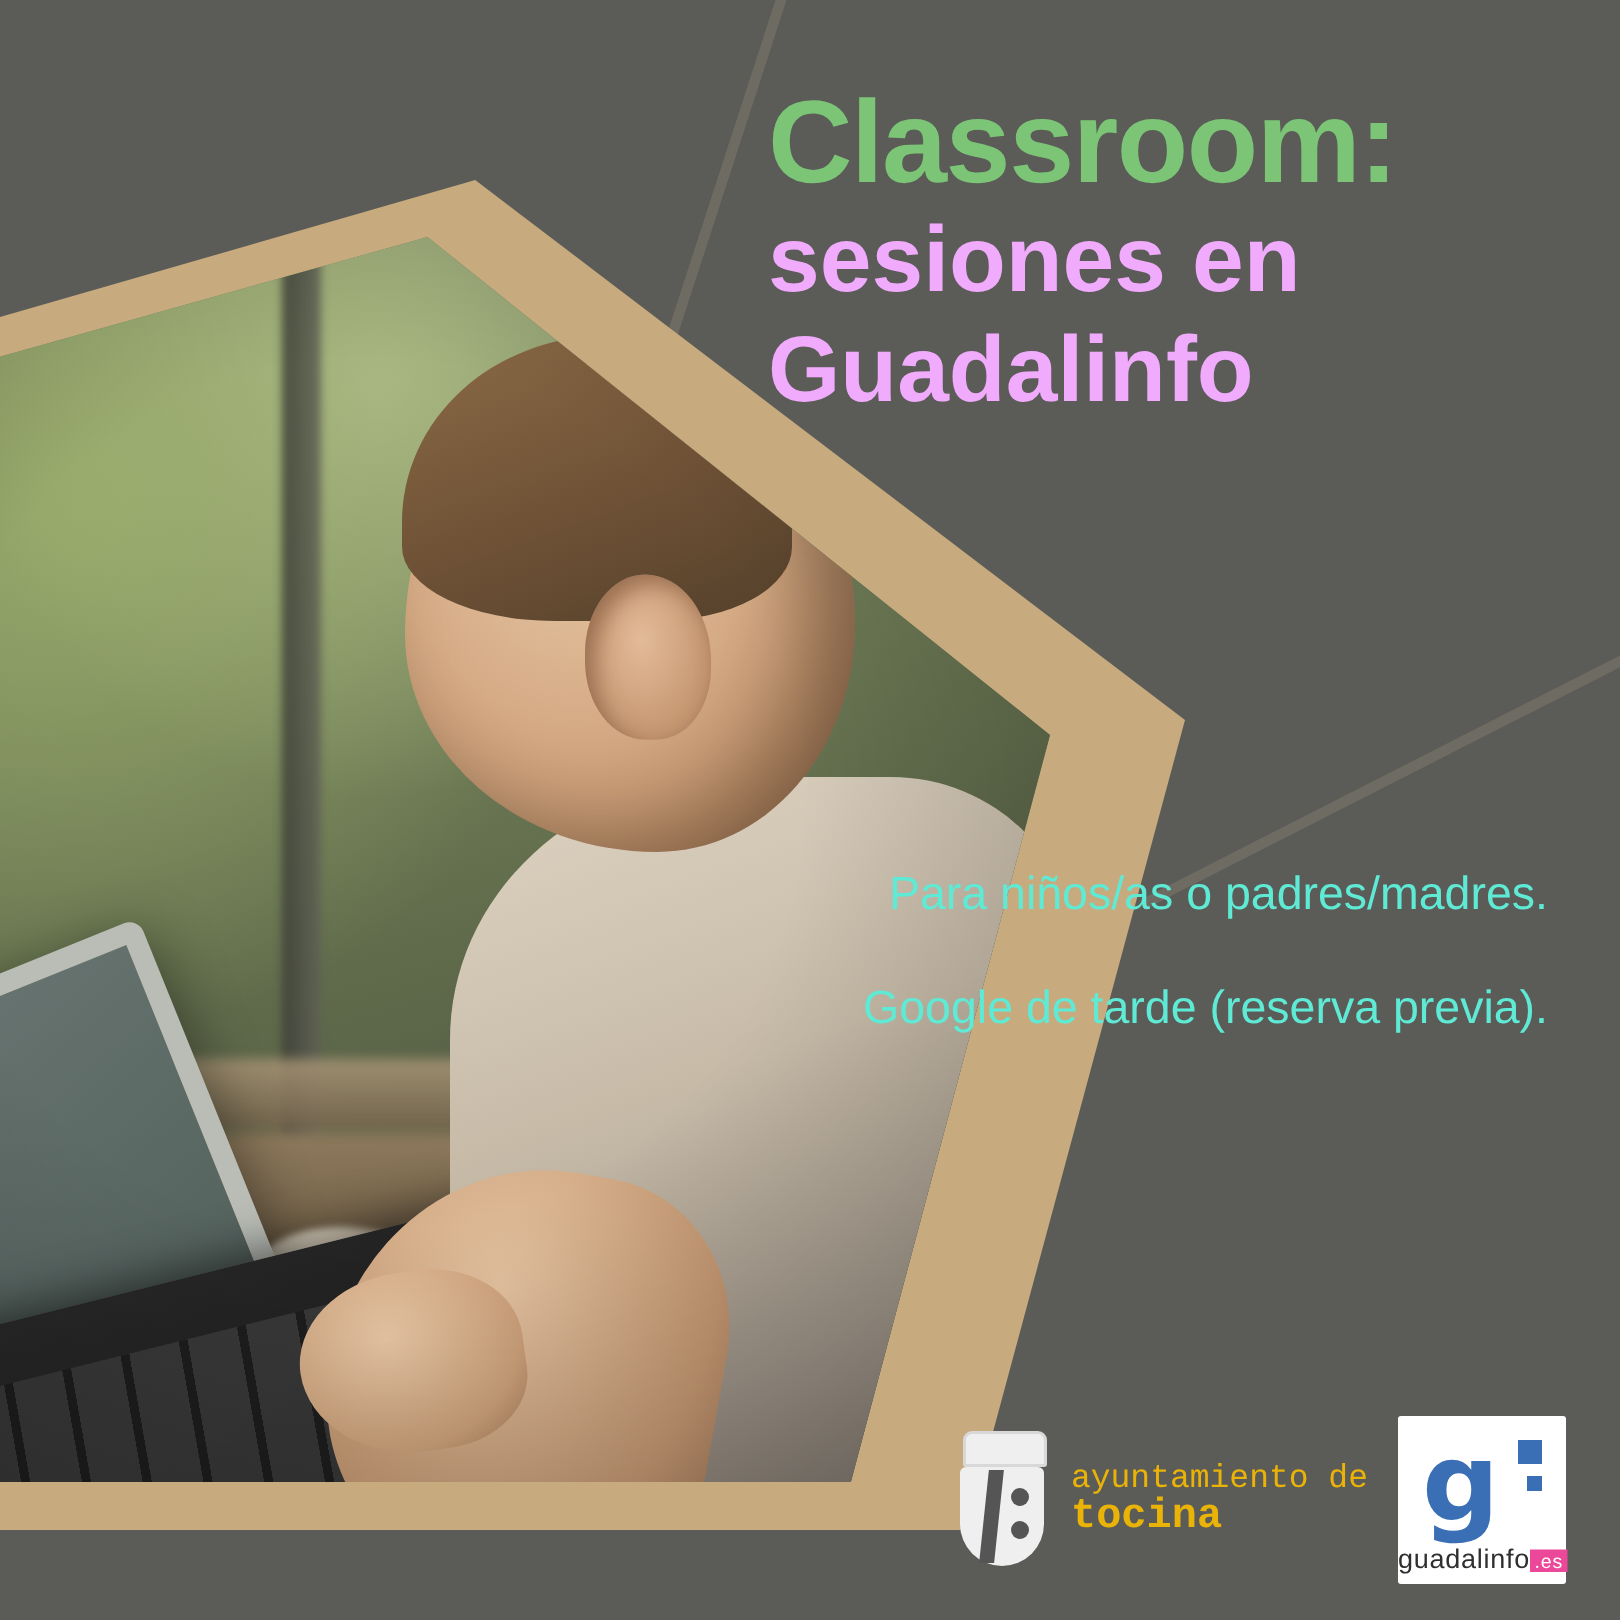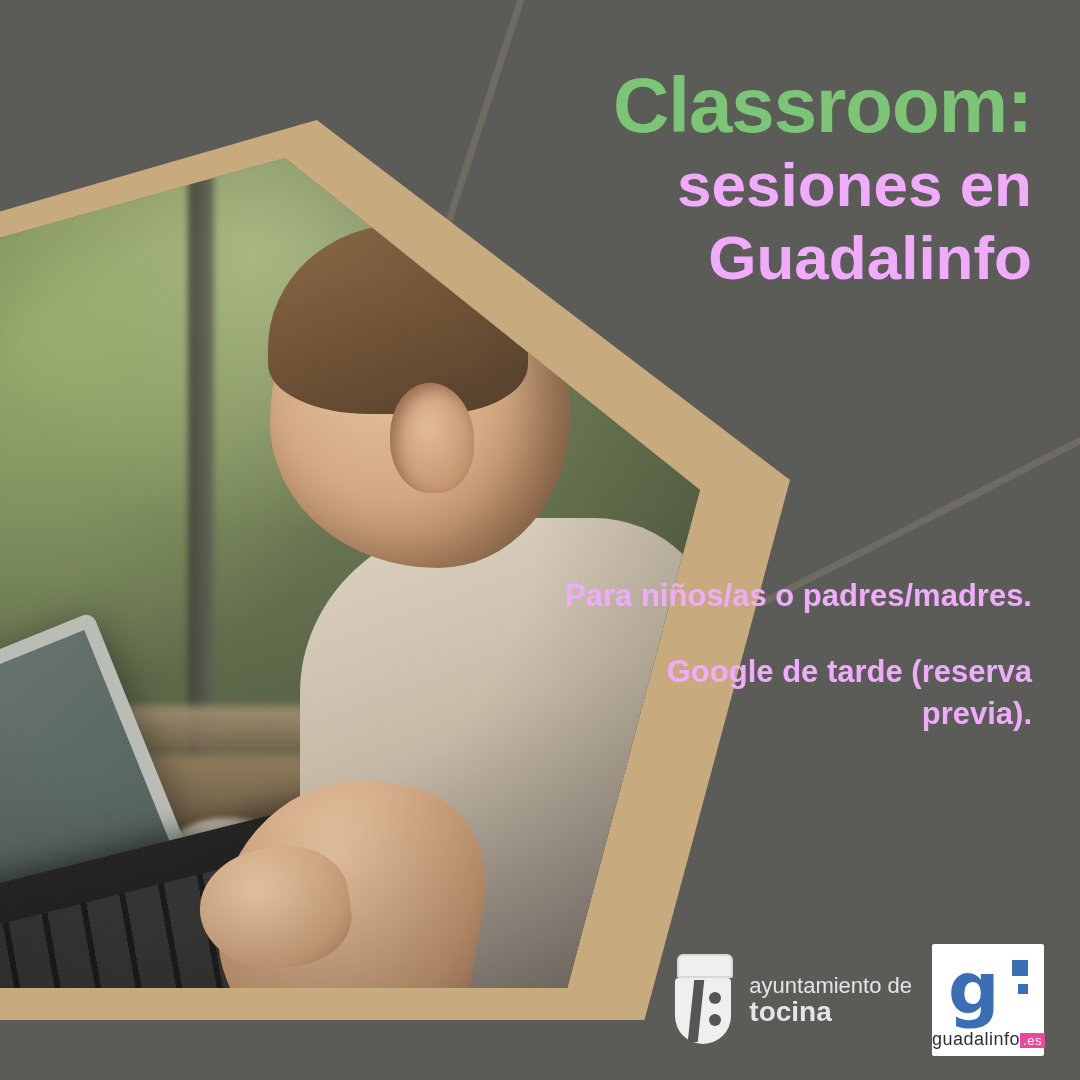--- a/index.html
+++ b/index.html
@@ -224,23 +224,22 @@
   .photo-vignette {
     position: absolute;
     inset: 0;
     background: radial-gradient(ellipse at 45% 45%, rgba(0,0,0,0) 45%, rgba(0,0,0,0.28) 100%);
   }
 
   
   .title-block {
     position: absolute;
     right: 48px;
-    top: 66px;
+    top: 55px;
     width: 520px;
-    text-align: right;
   }
   .title-main {
     font-size: 78px;
     font-weight: bold;
     color: #7cc576;
     line-height: 1.02;
     letter-spacing: -1px;
   }
   .title-sub {
     font-size: 62px;
@@ -249,24 +248,23 @@
     line-height: 1.08;
     margin-top: 6px;
   }
 
   .info-block {
     position: absolute;
     right: 48px;
     top: 575px;
     width: 480px;
     text-align: right;
-    color: #f0abfc;
+    color: #5eead4;
     font-size: 31px;
     line-height: 1.35;
-    font-weight: bold;
   }
   .info-item { margin-bottom: 34px; }
   .info-item:last-child { margin-bottom: 0; }
 
   
   .logos {
     position: absolute;
     right: 36px;
     bottom: 24px;
     display: flex;
@@ -323,22 +321,23 @@
   .crest-cross2 {
     position: absolute;
     left: 40px;
     top: 60px;
     width: 12px;
     height: 12px;
     background: #555;
     border-radius: 50%;
   }
   .ayto-text {
-    color: #e5e5e5;
+    color: #eab308;
     line-height: 1.05;
+    font-family: Liberation Mono, monospace;
   }
   .ayto-line1 { font-size: 22px; }
   .ayto-line2 { font-size: 28px; font-weight: bold; }
 
   .guadalinfo-logo {
     width: 112px;
     height: 112px;
     background: #ffffff;
     position: relative;
     border-radius: 2px;

